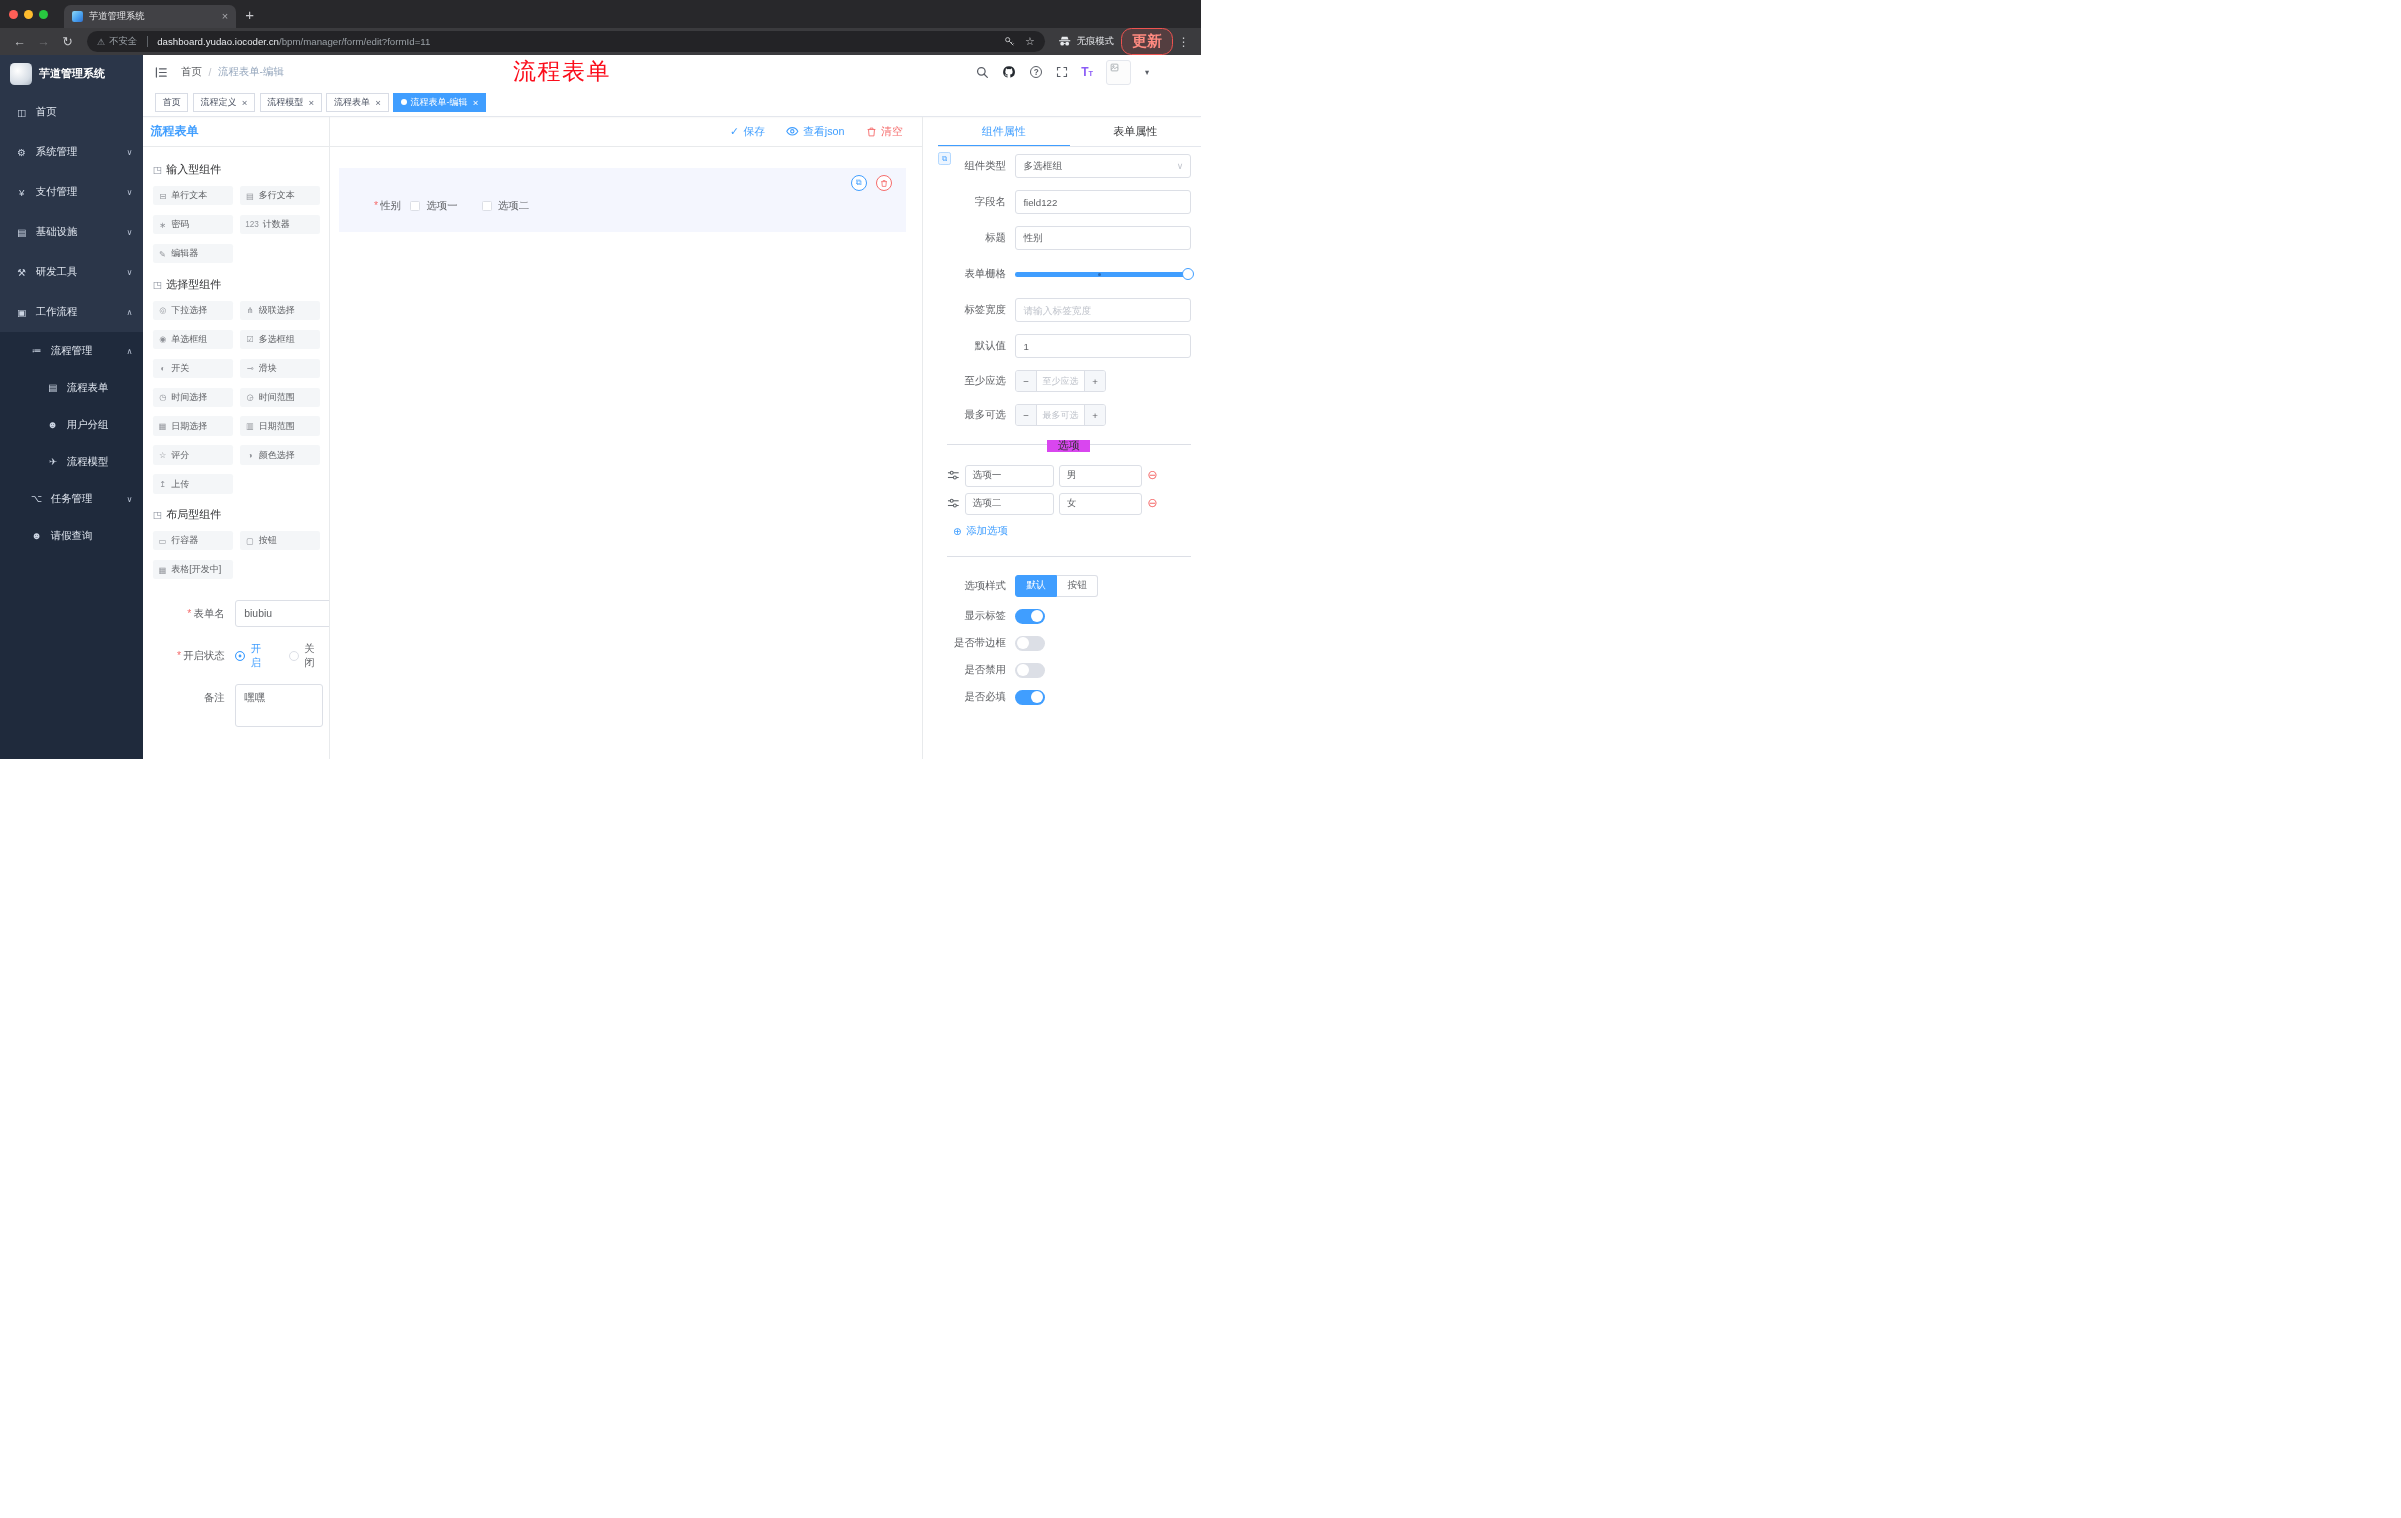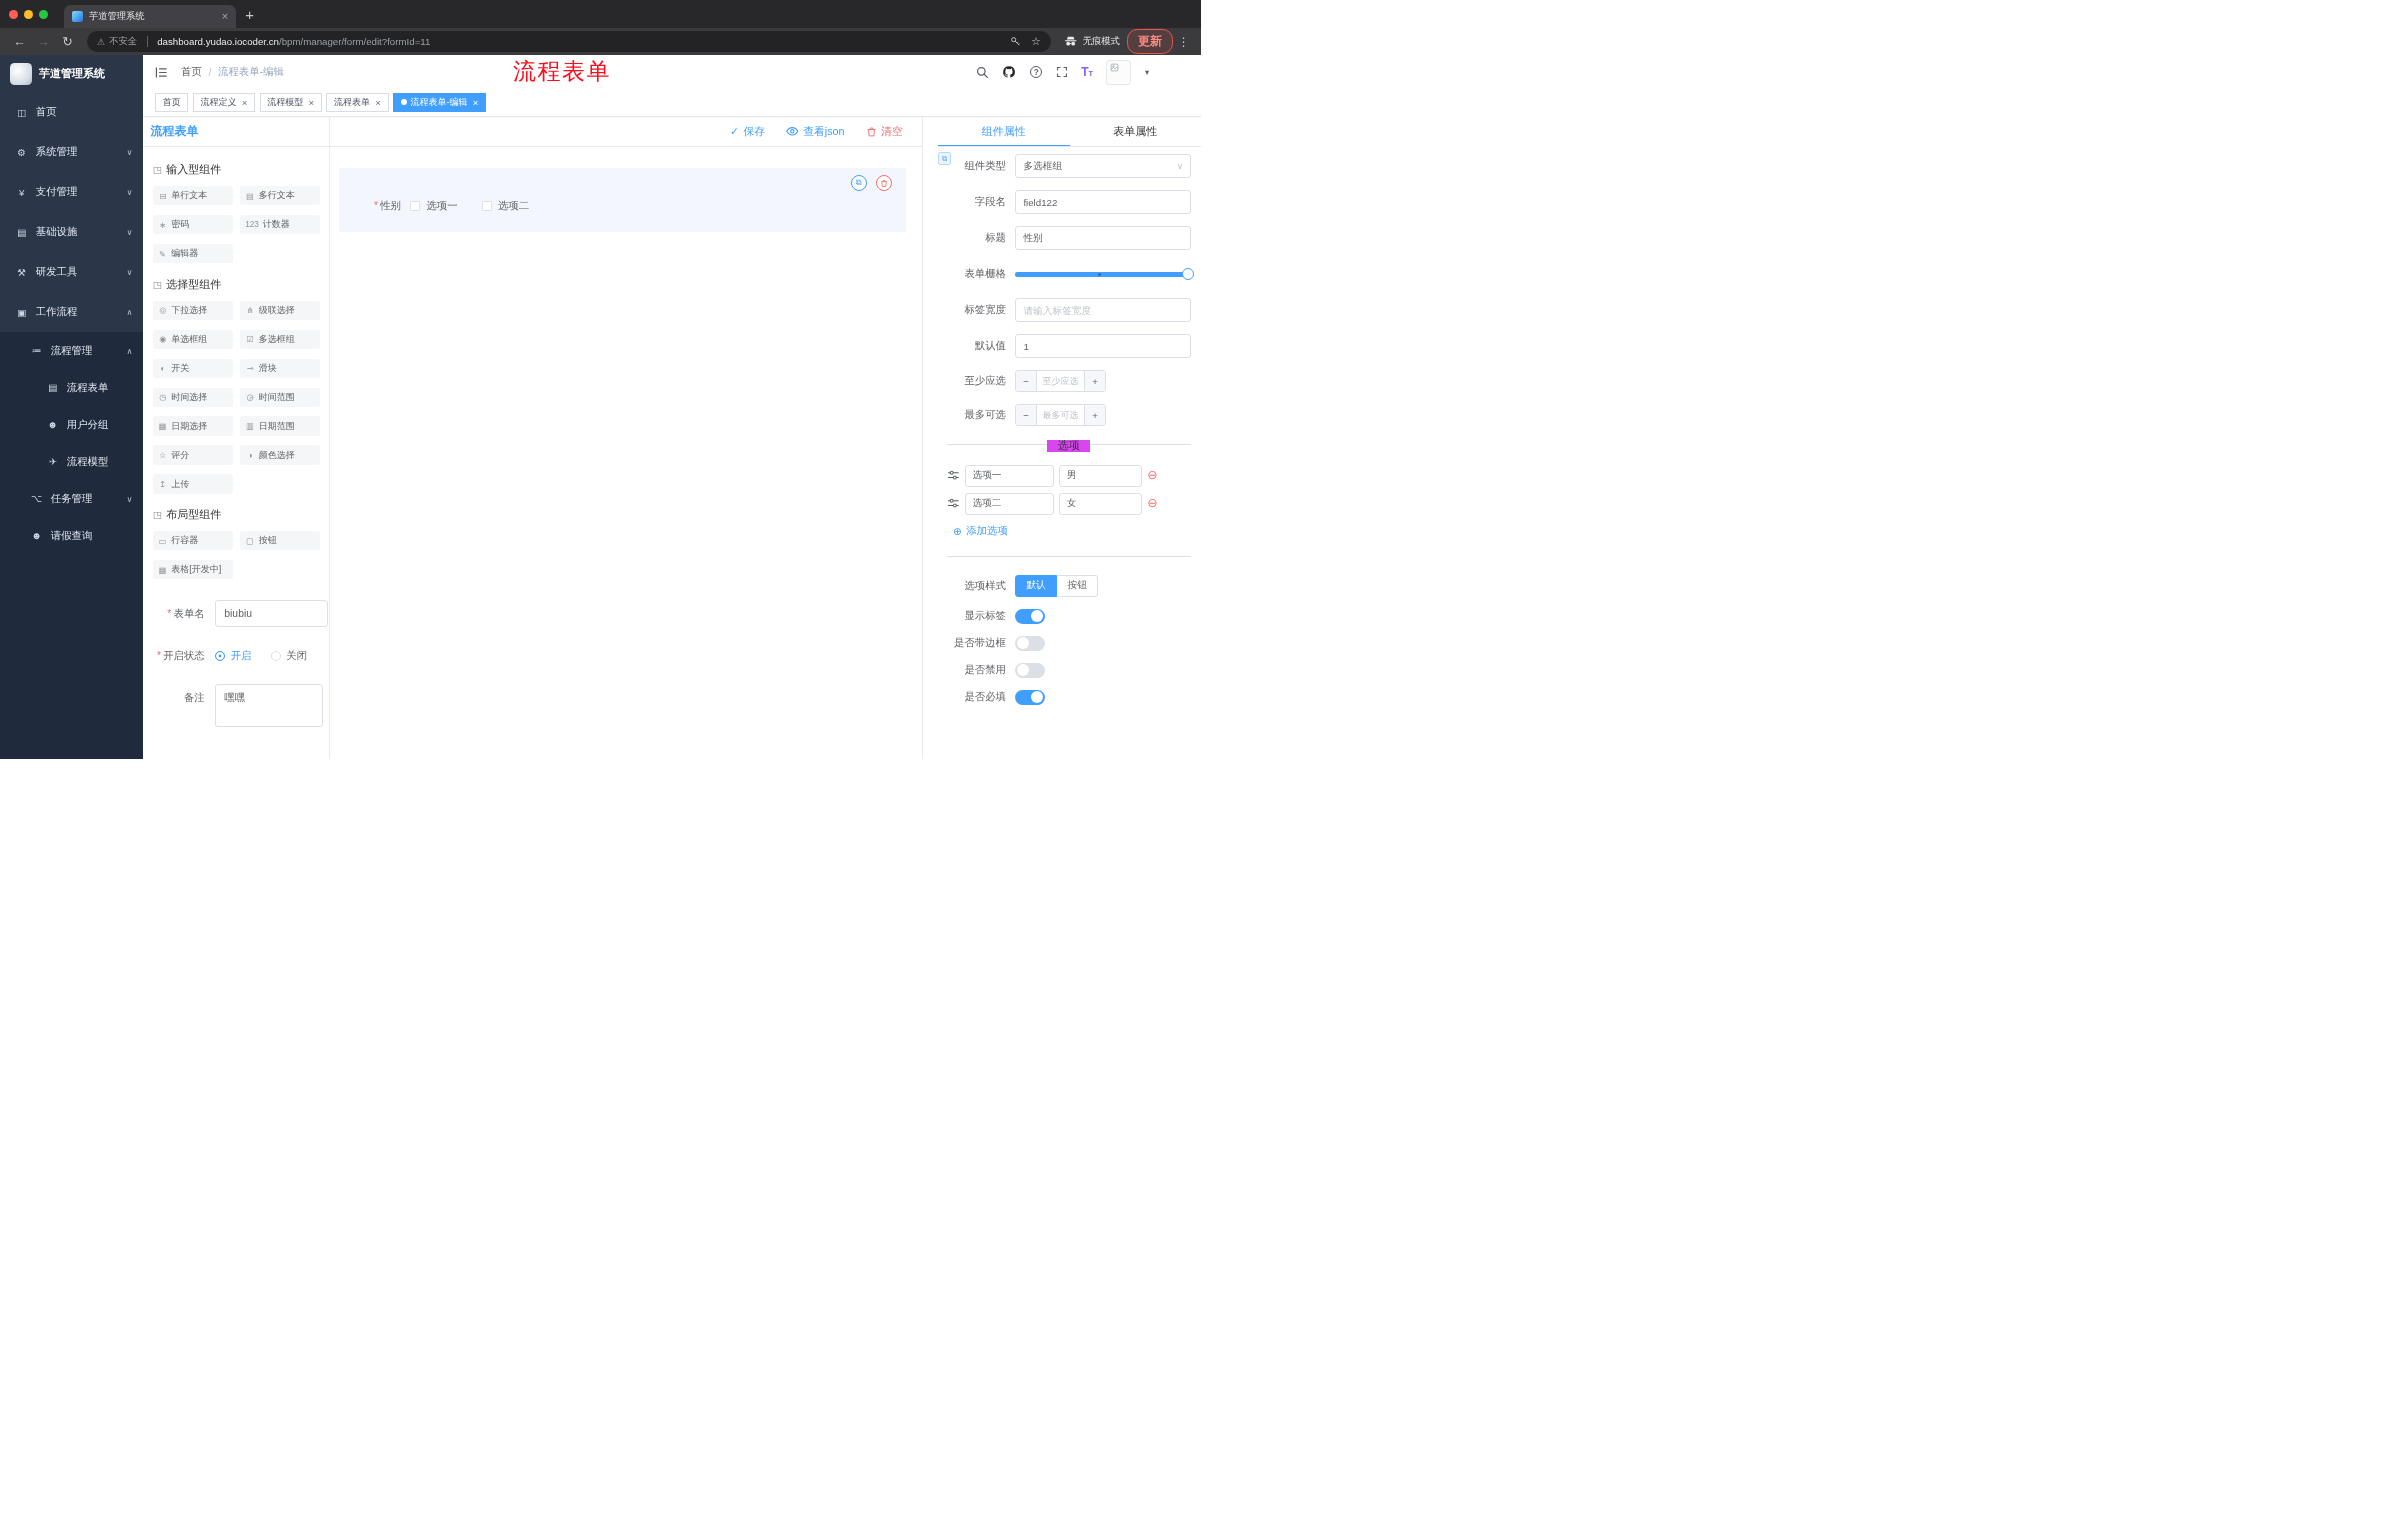--- a/index.html
+++ b/index.html
@@ -22,21 +22,21 @@
   .nav.dim {color:#6f7073;}
   .urlbar {flex:1; height:21px; background:#232326; border-radius:10.4px; display:flex; align-items:center; padding:0 9.7px; margin:0 6px; gap:4.5px; min-width:0;}
   .warn {color:#9aa0a6; font-size:9px;}
   .sec {color:#9aa0a6; font-size:9.3px; white-space:nowrap;}
   .udiv {width:0.7px; height:10.4px; background:#5f6368; margin:0 5.2px;}
   .url {font-size:9.7px; color:#e8eaed; white-space:nowrap; overflow:hidden;}
   .upath {color:#9aa0a6;}
   .uspace {flex:1;}
   .ustar {font-size:11px; color:#c8c9cc; margin-left:6px;}
   .incog {display:flex; align-items:center; gap:5.2px; color:#e8eaed; font-size:9.3px; margin:0 4.5px; white-space:nowrap;}
-  .update {border:0.7px solid #ef5350; color:#ff8a80; background:rgba(239,83,80,.14); font-size:12px; padding:3px 9.7px; border-radius:10.4px; font-weight:bold; white-space:nowrap;}
+  .update {border:0.7px solid #ef5350; color:#ff8a80; background:rgba(239,83,80,.14); font-size:15px; padding:3px 9.7px; border-radius:10.4px; font-weight:bold; white-space:nowrap;}
   .dots {color:#c8c9cc; font-size:12px; width:16.3px; text-align:center;}
 
   
   .app {flex:1; display:flex; min-height:0;}
   .sidebar {width:143px; background:#1f2a3c; flex:none; display:flex; flex-direction:column; overflow:hidden;}
   .logo {height:37px; display:flex; align-items:center; gap:7.4px; padding:0 9.7px; background:#2b3649; flex:none;}
   .logo-img {width:22px; height:22px; border-radius:4.5px; background:radial-gradient(circle at 35% 35%, #ffffff, #d6dde5 65%, #a9b3bf); flex:none;}
   .logo-title {color:#fff; font-size:11px; font-weight:bold; white-space:nowrap;}
   .mi {height:40px; display:flex; align-items:center; padding:0 10.4px 0 15px; color:#e0e6ef; font-size:10.4px; background:#2b3649; cursor:pointer;}
   .mi.l2 {height:37px; padding-left:30px; background:#1f2a3c;}
@@ -74,21 +74,21 @@
   .palette {width:187px; flex:none; border-right:0.7px solid #e8eaec; display:flex; flex-direction:column;}
   .pal-hd {height:30px; flex:none; display:flex; align-items:center; padding:0 7.4px; border-bottom:0.7px solid #e8eaec;}
   .pal-title {color:#409eff; font-size:12px; font-weight:bold;}
   .pal-body {flex:1; overflow:hidden; padding:1.5px 6px 0 9.7px;}
   .sec-hd {display:flex; align-items:center; gap:4.5px; margin:13.4px 0 9px; font-size:11px; color:#303133;}
   .sec-ico {color:#8a909c; font-size:9.7px;}
   .pgrid {display:grid; grid-template-columns:80px 80px; gap:9.7px 7.4px;}
   .pi {height:19.3px; background:#f4f6f8; border-radius:2.2px; display:flex; align-items:center; padding:0 5.2px; font-size:9px; color:#606266; cursor:move; white-space:nowrap; overflow:hidden;}
   .pi-ico {color:#909399; margin-right:3.7px; font-size:8.2px; min-width:9.7px; text-align:center; flex:none;}
   .pform {margin-top:21px;}
-  .frow {display:flex; margin-bottom:15px; align-items:center;}
+  .frow {display:flex; margin-bottom:15px; align-items:center;margin-left:20px;}
   .frow.top {align-items:flex-start;}
   .flabel {width:52px; text-align:right; margin-right:10.4px; font-size:10.4px; color:#606266; flex:none; line-height:27px; white-space:nowrap;}
   .star {color:#f56c6c; margin-right:2.2px;}
   input.el {border:0.7px solid #dcdfe6; border-radius:3px; height:27px; padding:0 8.2px; font-size:10.4px; color:#606266; width:113px; outline:none; background:#fff; font-family:inherit;}
   input.el::placeholder {color:#c0c4cc;}
   textarea.el {border:0.7px solid #dcdfe6; border-radius:3px; height:43px; padding:5.2px 8.2px; font-size:10.4px; color:#606266; width:113px; resize:none; outline:none; font-family:inherit;}
   .radios {display:flex; gap:19.3px; align-items:center; height:27px;}
   .radio {display:flex; align-items:center; gap:5.2px; font-size:10.4px; color:#606266; cursor:pointer;}
   .rdot {width:10.4px; height:10.4px; border-radius:50%; background:#409eff; box-shadow:inset 0 0 0 2.6px #fff; border:0.7px solid #409eff; flex:none;}
   .rdot.off {background:#fff; box-shadow:none; border-color:#dcdfe6;}

